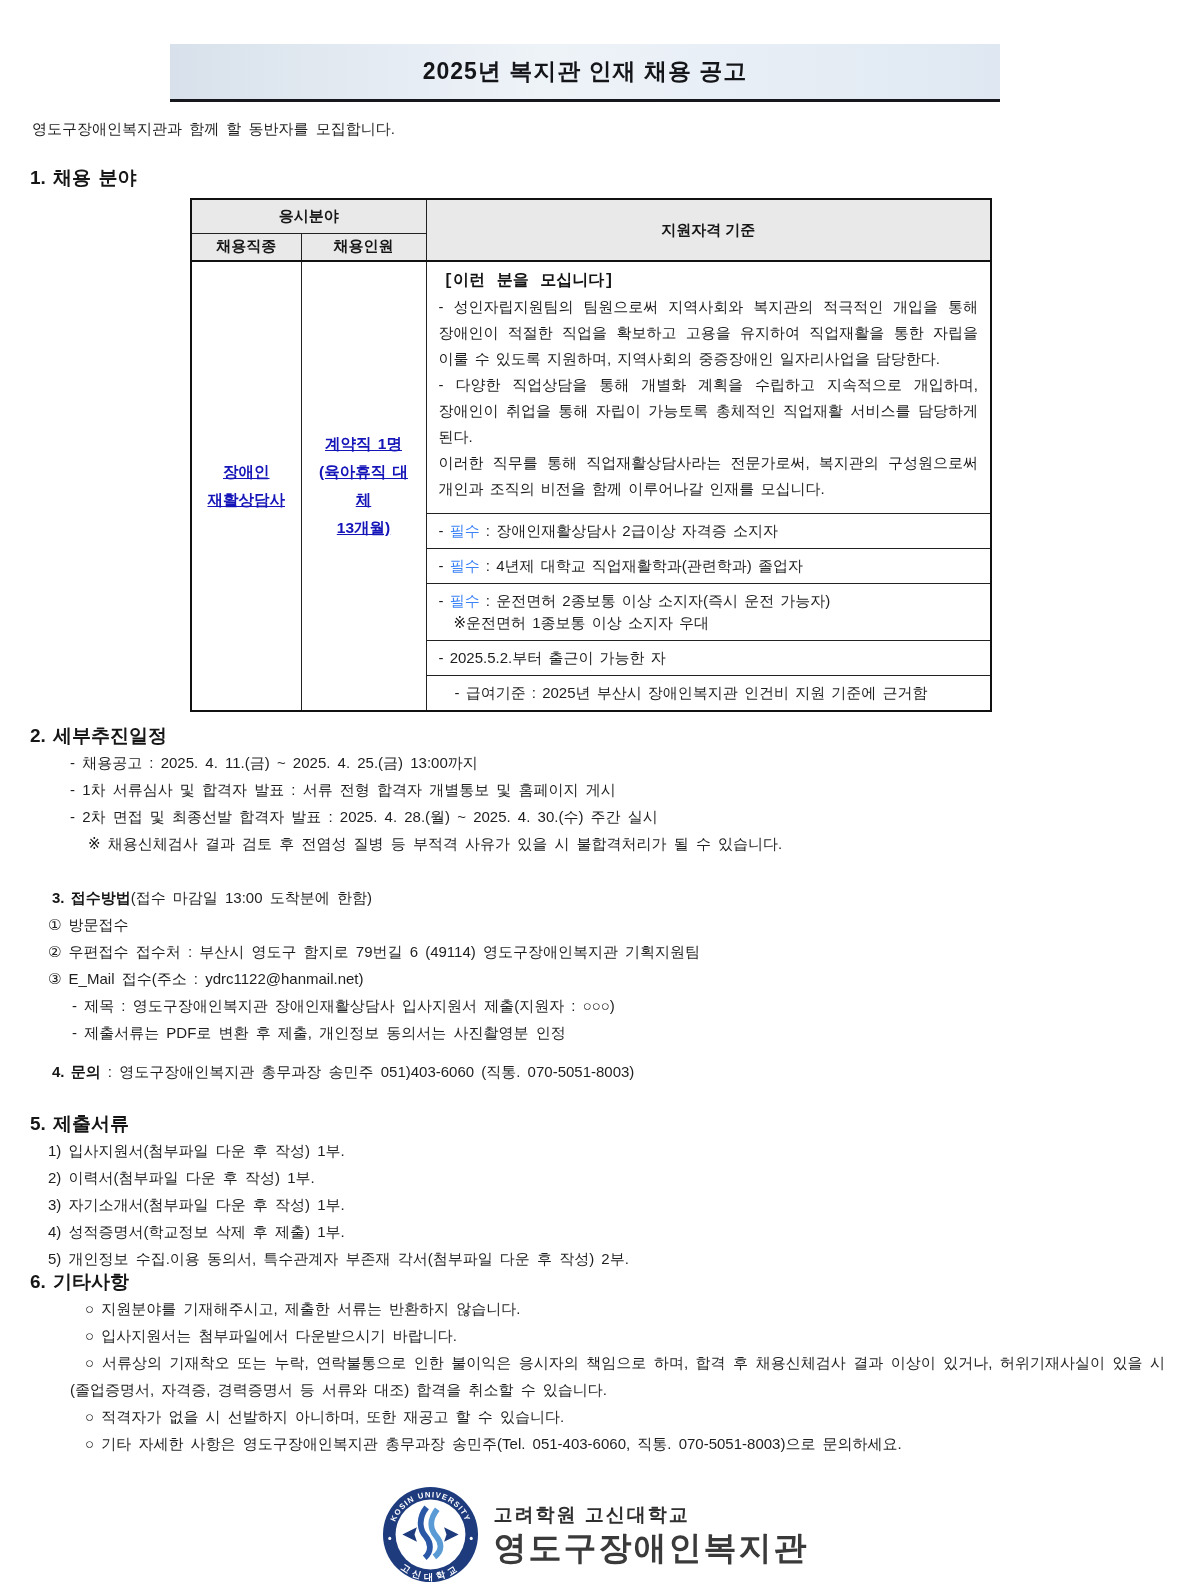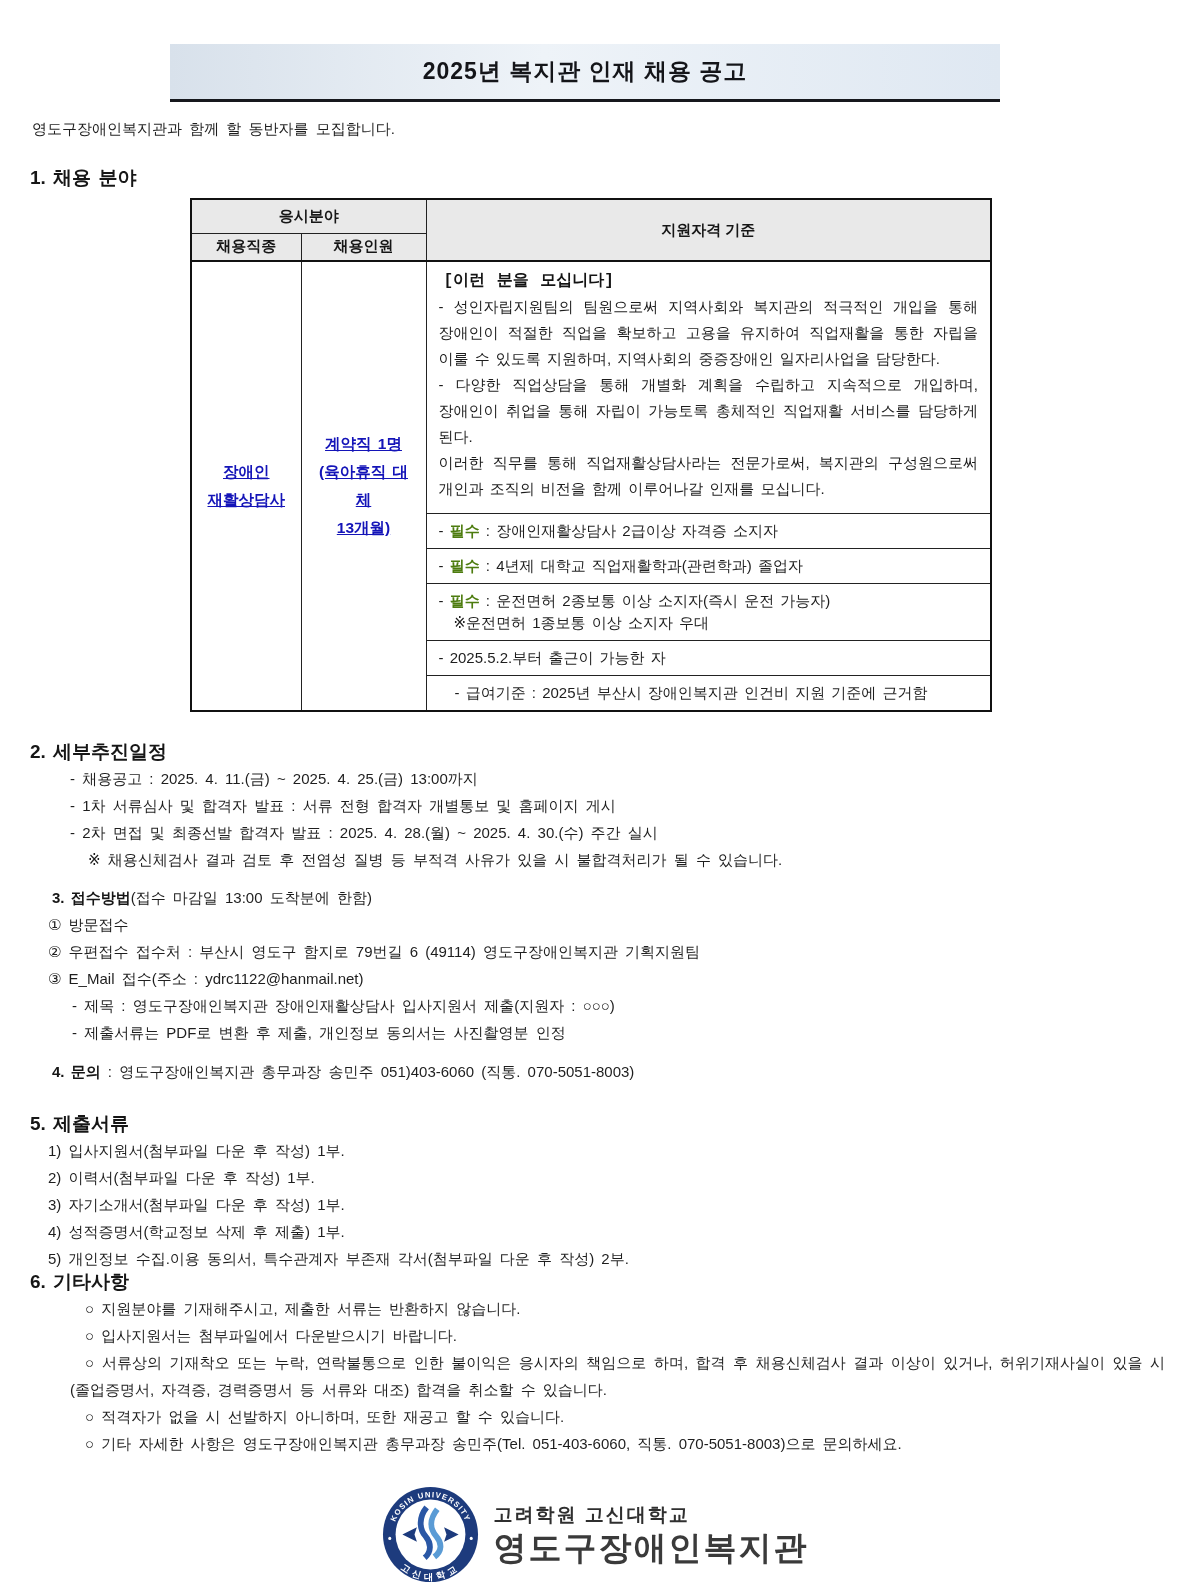--- a/index.html
+++ b/index.html
@@ -35,21 +35,21 @@
   .blue-cell { text-align:center; vertical-align:middle; }
   .blue-line { color:#1414b8; font-weight:bold; text-decoration:underline; font-size:15.5px; line-height:28px; word-spacing:2px; }
   .desc-cell { height:252px; vertical-align:top; padding:13px 13px 8px 13px; }
   .desc-head { font-weight:bold; font-size:16px; padding-left:5px; line-height:26px; color:#131313;font-family:Liberation Mono, monospace; }
   .desc-p { text-align:justify; line-height:26px; word-spacing:2px; word-break:keep-all; color:#1c1c1c; }
   .req-row td { padding:6px 12px; line-height:22px; word-spacing:2px; }
   .rq1 td, .rq2 td { height:34px; }
   .rq3 td { height:56px; }
   .rq4 td { height:34px; }
   .rq5 td { height:32px;padding-left:28px; }
-  .red { color:#4d7c0f; font-weight:bold; }
+  .red { color:#3b82f6; font-weight:normal; }
   .req-note { padding-left:15px; }
   
   .block { position:absolute; left:30px; line-height:27px; word-spacing:3px; }
   .block .item { padding-left:40px; }
   .block .note { padding-left:58px; }
   .s3 .item { padding-left:18px; }
   .s3 .sub { padding-left:42px; }
   .s5 .item { padding-left:18px; }
   .s6 { width:1135px; }
   .s6 .item { text-indent:15px; text-align:justify; word-break:keep-all; }
@@ -122,21 +122,21 @@
     </tr>
     <tr class="req-row rq4">
       <td>- 2025.5.2.부터 출근이 가능한 자</td>
     </tr>
     <tr class="req-row rq5">
       <td>- 급여기준 : 2025년 부산시 장애인복지관 인건비 지원 기준에 근거함</td>
     </tr>
   </tbody>
     </table>
 
-  <div class="block s2" style="top:738px;">
+  <div class="block s2" style="top:722px;">
     <div class="sec-head">2. 세부추진일정</div>
     <div class="item">- 채용공고 : 2025. 4. 11.(금) ~  2025. 4. 25.(금) 13:00까지</div>
     <div class="item">- 1차 서류심사 및 합격자 발표 : 서류 전형 합격자 개별통보 및 홈페이지 게시</div>
     <div class="item">- 2차 면접 및 최종선발 합격자 발표  : 2025. 4. 28.(월) ~ 2025. 4. 30.(수) 주간 실시</div>
     <div class="note">※ 채용신체검사 결과 검토 후 전염성 질병 등 부적격 사유가 있을 시 불합격처리가 될 수 있습니다.</div>
   </div>
 
   <div class="block s3" style="top:884px;">
     <div><span class="inline-bold">3. 접수방법</span><span>(접수 마감일 13:00 도착분에 한함)</span></div>
     <div class="item">① 방문접수</div>

